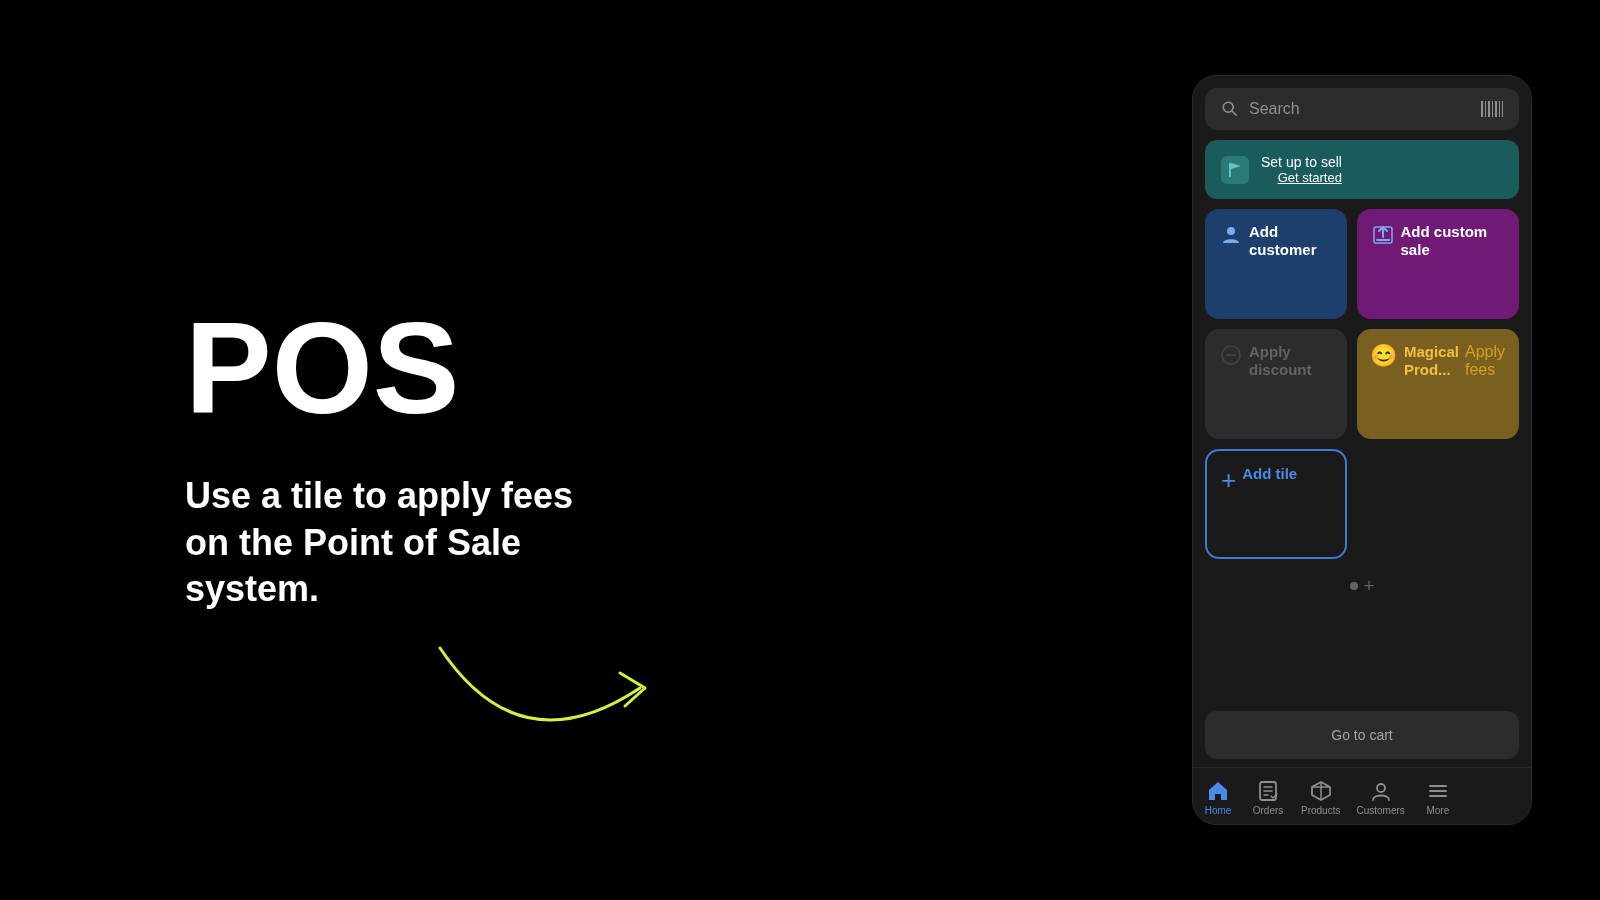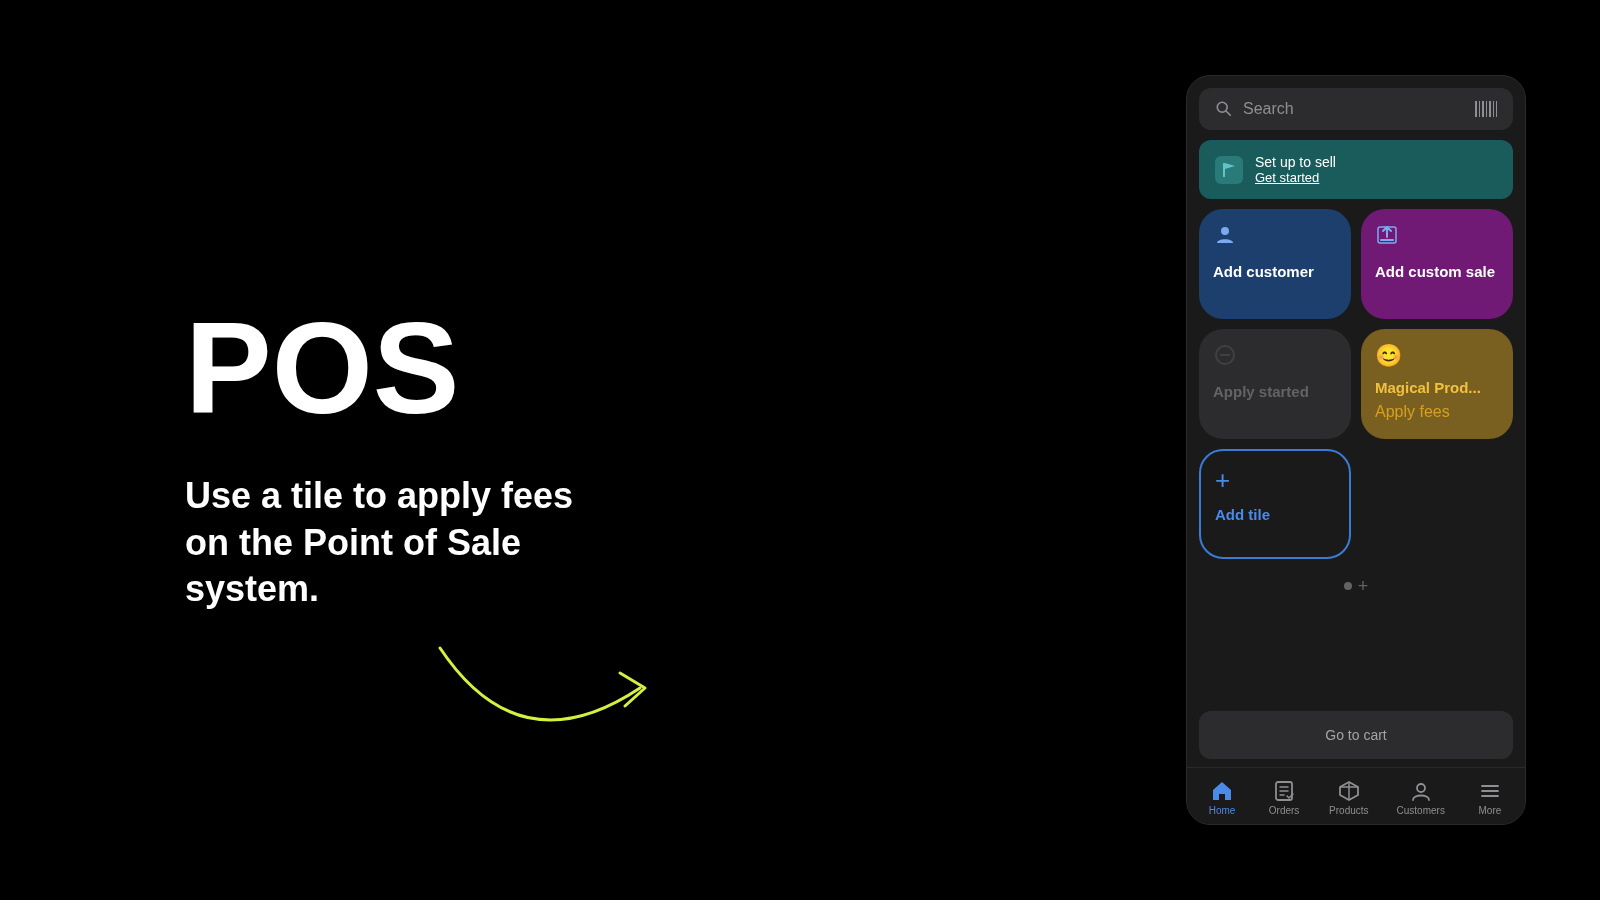--- a/index.html
+++ b/index.html
@@ -47,21 +47,21 @@
       position: absolute;
       bottom: 160px;
       left: 420px;
       width: 300px;
       height: 120px;
     }
 
     
     .phone-panel {
       position: absolute;
-      right: 74px;
+      right: 68px;
       top: 75px;
       width: 340px;
       height: 750px;
       background: #1a1a1a;
       border-radius: 24px;
       overflow: hidden;
       display: flex;
       flex-direction: column;
       border: 1px solid #2a2a2a;
     }
@@ -134,34 +134,34 @@
     .setup-title {
       color: #fff;
       font-size: 14px;
       font-weight: 500;
     }
 
     .setup-link {
       color: #fff;
       font-size: 13px;
       text-decoration: underline;
+      text-align: right;
     }
 
     
     .tiles-grid {
       display: grid;
       grid-template-columns: 1fr 1fr;
       gap: 10px;
     }
 
     .tile {
-      border-radius: 24px;
+      border-radius: 14px;
       padding: 14px;
       display: flex;
-      flex-direction: column;
       gap: 6px;
       cursor: pointer;
       min-height: 110px;
       position: relative;
     }
 
     .tile-icon {
       font-size: 22px;
       margin-bottom: 4px;
     }
@@ -249,23 +249,22 @@
       font-size: 14px;
       font-weight: 400;
     }
 
     
     .bottom-nav {
       background: #1a1a1a;
       border-top: 1px solid #2a2a2a;
       padding: 8px 0 4px;
       display: flex;
-      justify-content: center;
-      align-items: center;
-      gap: 12px;
+      justify-content: flex-start;
+      align-items: center;
     }
 
     .nav-item {
       display: flex;
       flex-direction: column;
       align-items: center;
       gap: 3px;
       cursor: pointer;
       padding: 4px 8px;
       min-width: 50px;
@@ -353,21 +352,21 @@
         <span class="tile-label">Add custom sale</span>
       </div>
 
       <div class="tile tile-gray">
         <div class="tile-icon">
           <svg width="24" height="24" viewBox="0 0 24 24" fill="none">
             <circle cx="12" cy="12" r="9" stroke="#555" stroke-width="2"></circle>
             <line x1="7" y1="12" x2="17" y2="12" stroke="#555" stroke-width="2"></line>
           </svg>
         </div>
-        <span class="tile-label">Apply started</span>
+        <span class="tile-label">Apply discount</span>
       </div>
 
 
       <div class="tile tile-gold">
         <div class="tile-icon" style="font-size:22px;">😊</div>
         <span class="tile-label">Magical Prod...</span>
         <span class="tile-sublabel" style="color:#d4a020;">Apply fees</span>
       </div>
 
       <div class="tile tile-outlined">

